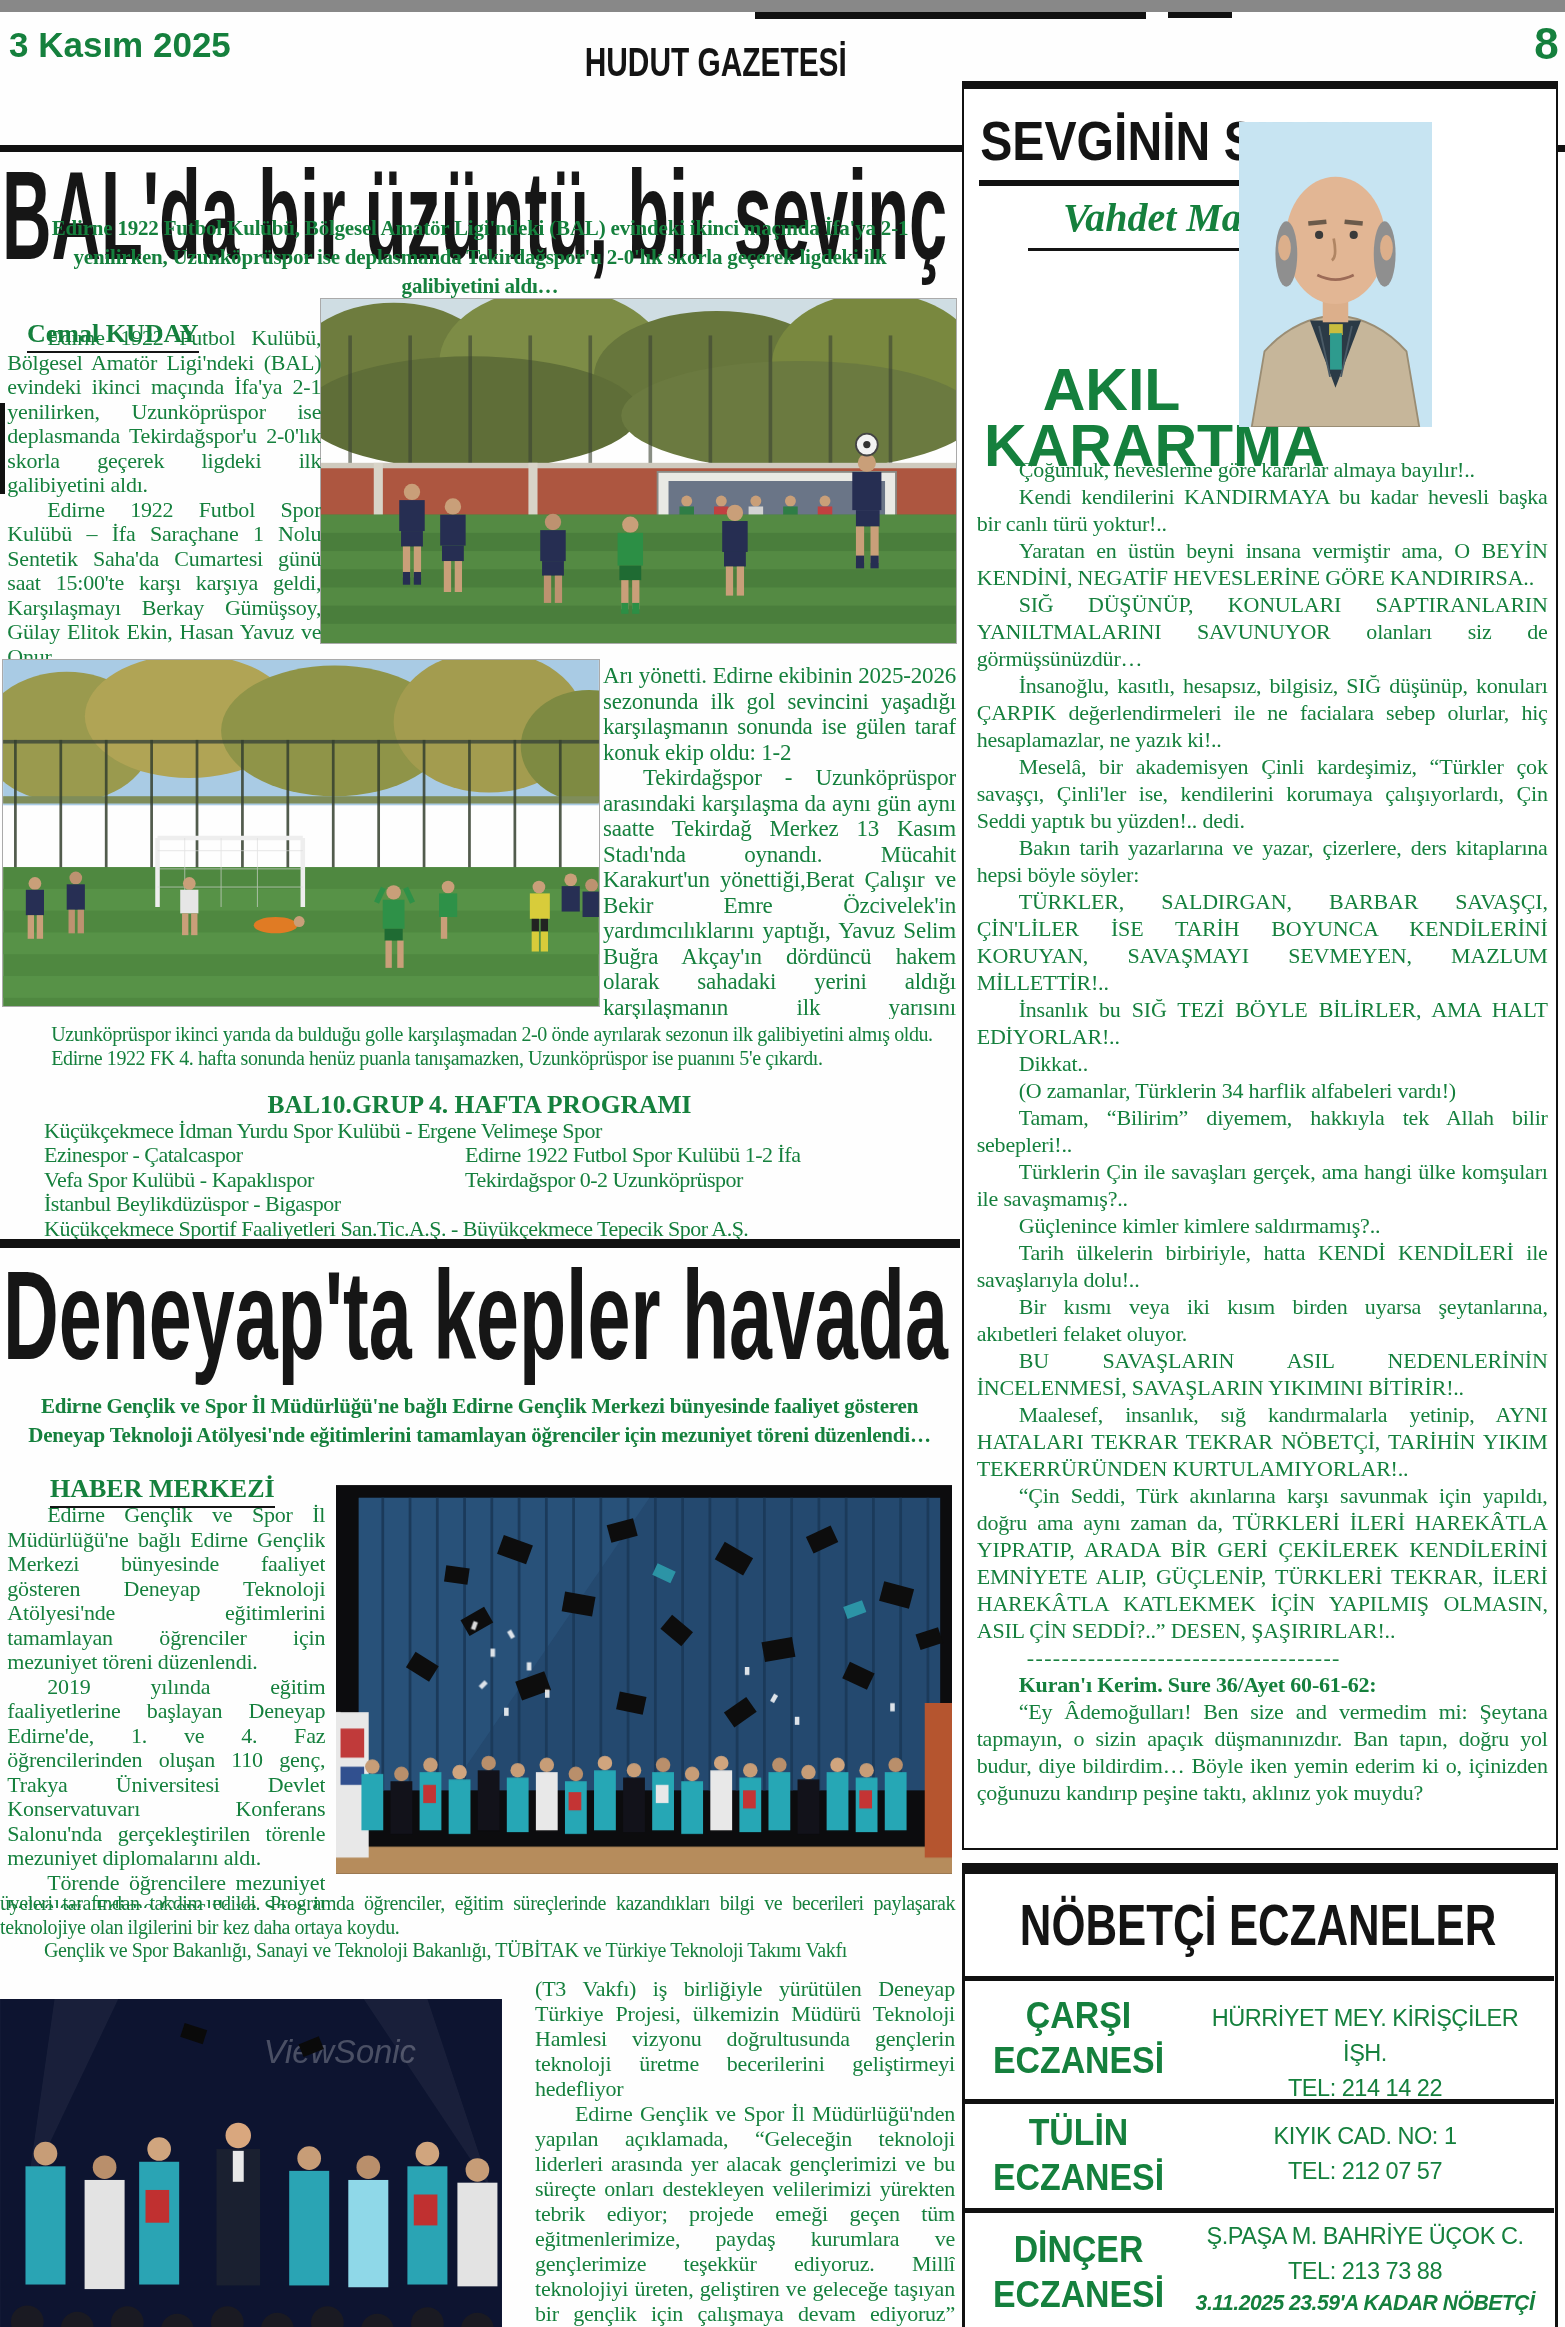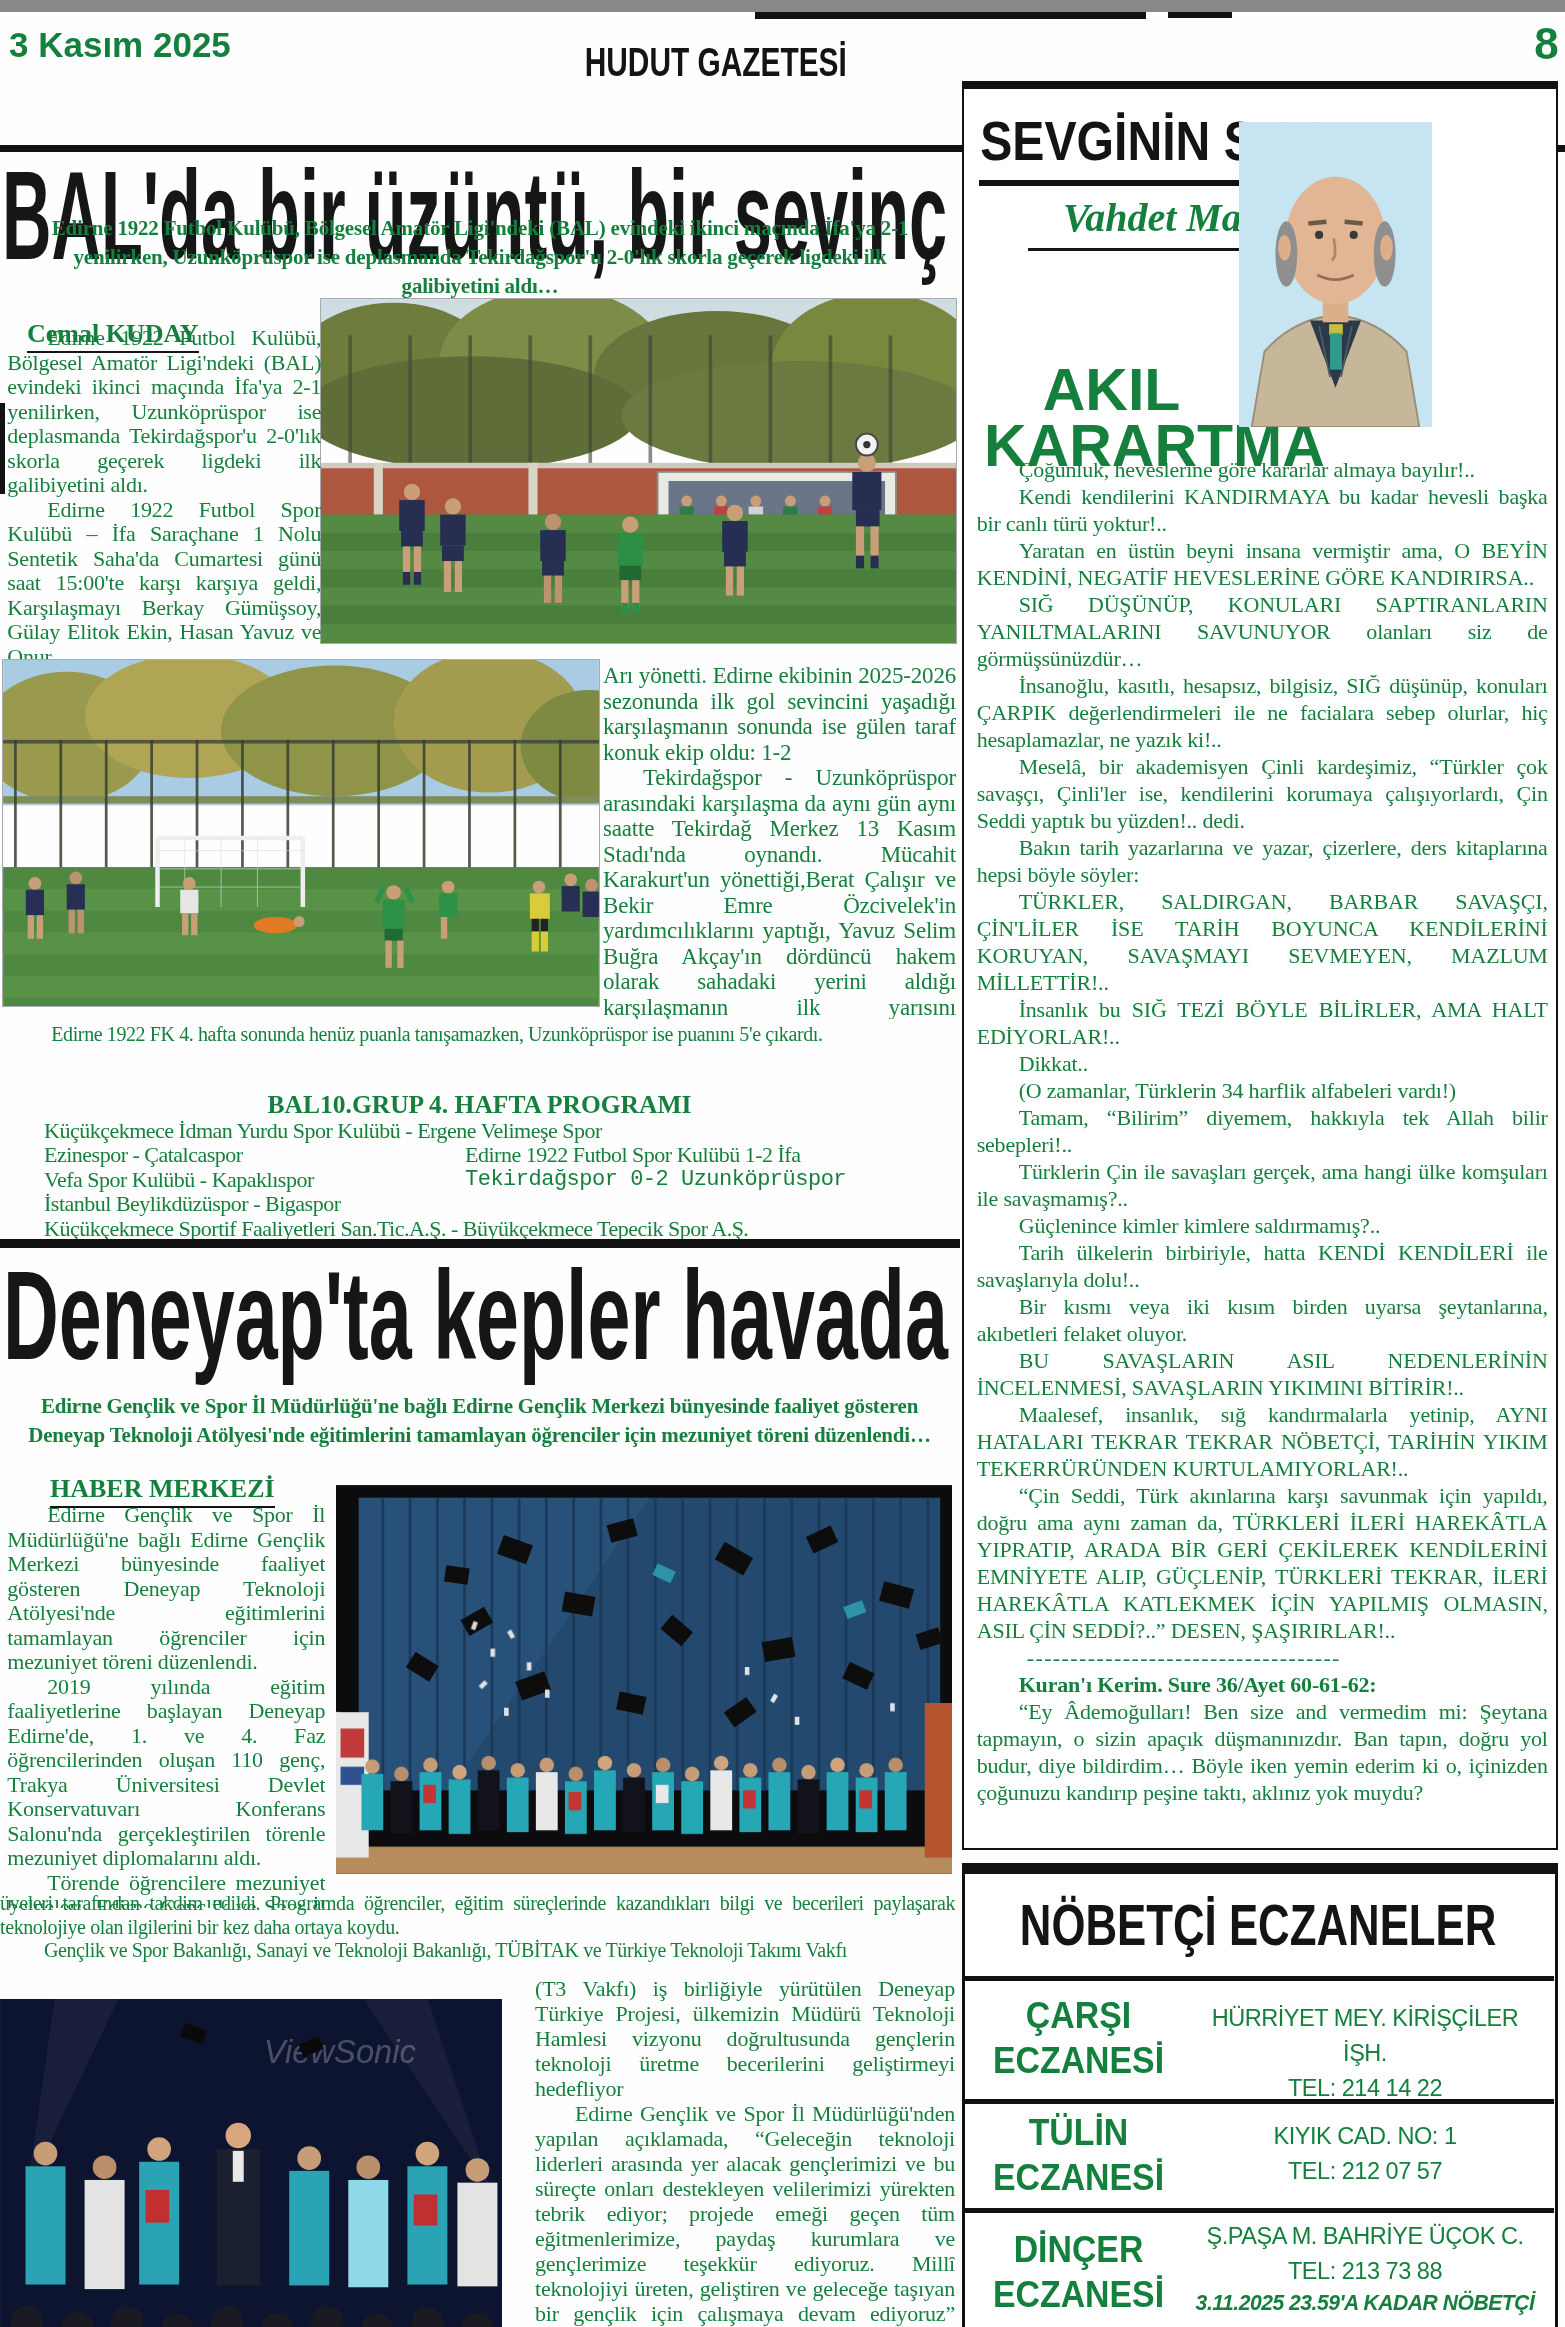--- a/index.html
+++ b/index.html
@@ -223,31 +223,32 @@
     <circle cx="648" cy="248" r="7" fill="#bd9270"></circle>
       <rect x="638" y="255" width="18" height="28" fill="#272f54"></rect>
   </svg>
 
   <div class="abs bodycol" style="left:603px;top:651px;width:353px;height:356px;overflow:hidden;font-size:23px;line-height:25.5px;">
     <p class="noind">Arı yönetti. Edirne ekibinin 2025-2026 sezonunda ilk gol sevincini yaşadığı karşılaşmanın sonunda ise gülen taraf konuk ekip oldu: 1-2</p>
     <p>Tekirdağspor - Uzunköprüspor arasındaki karşılaşma da aynı gün aynı saatte Tekirdağ Merkez 13 Kasım Stadı'nda oynandı. Mücahit Karakurt'un yönettiği,Berat Çalışır ve Bekir Emre Özcivelek'in yardımcılıklarını yaptığı, Yavuz Selim Buğra Akçay'ın dördüncü hakem olarak sahadaki yerini aldığı karşılaşmanın ilk yarısını Uzunköprüspor 1-0 önde tamamladı.</p>
   </div>
 
   <div class="abs fw" style="left:7.3px;top:1011px;width:949px;">
+    <p>Uzunköprüspor ikinci yarıda da bulduğu golle karşılaşmadan 2-0 önde ayrılarak sezonun ilk galibiyetini almış oldu.</p>
     <p>Edirne 1922 FK 4. hafta sonunda henüz puanla tanışamazken, Uzunköprüspor ise puanını 5'e çıkardı.</p>
   </div>
 
   <div class="abs serif b ctr" style="left:0;top:1078px;width:959px;font-size:25.5px;">BAL10.GRUP 4. HAFTA PROGRAMI</div>
   <div class="abs fixture" style="left:44px;top:1106px;">Küçükçekmece İdman Yurdu Spor Kulübü - Ergene Velimeşe Spor</div>
   <div class="abs fixture" style="left:44px;top:1130px;">Ezinespor - Çatalcaspor</div>
   <div class="abs fixture" style="left:44px;top:1155px;">Vefa Spor Kulübü - Kapaklıspor</div>
   <div class="abs fixture" style="left:44px;top:1179px;">İstanbul Beylikdüzüspor - Bigaspor</div>
   <div class="abs fixture" style="left:44px;top:1204px;">Küçükçekmece Sportif Faaliyetleri San.Tic.A.Ş. - Büyükçekmece Tepecik Spor A.Ş.</div>
   <div class="abs fixture" style="left:465px;top:1130px;">Edirne 1922 Futbol Spor Kulübü 1-2 İfa</div>
-  <div class="abs fixture" style="left:465px;top:1155px;font-family:Liberation Mono, monospace;">Tekirdağspor 0-2 Uzunköprüspor</div>
+  <div class="abs fixture" style="left:465px;top:1155px;">Tekirdağspor 0-2 Uzunköprüspor</div>
 
   <div class="abs bar" style="left:0;top:1227px;width:960px;height:9px;"></div>
 
   <svg class="abs" style="left:1.8px;top:1242px;" width="956" height="136" viewBox="0 0 1052 150">
     <text x="0" y="116" font-size="140" font-weight="bold" textLength="1042" lengthAdjust="spacingAndGlyphs" fill="#161616">Deneyap'ta kepler havada</text>
   </svg>
 
   <div class="abs lead" style="left:18px;top:1380px;width:923px;">Edirne Gençlik ve Spor İl Müdürlüğü'ne bağlı Edirne Gençlik Merkezi bünyesinde faaliyet gösteren Deneyap Teknoloji Atölyesi'nde eğitimlerini tamamlayan öğrenciler için mezuniyet töreni düzenlendi…</div>
 
   <div class="abs" style="left:50px;top:1462px;">

